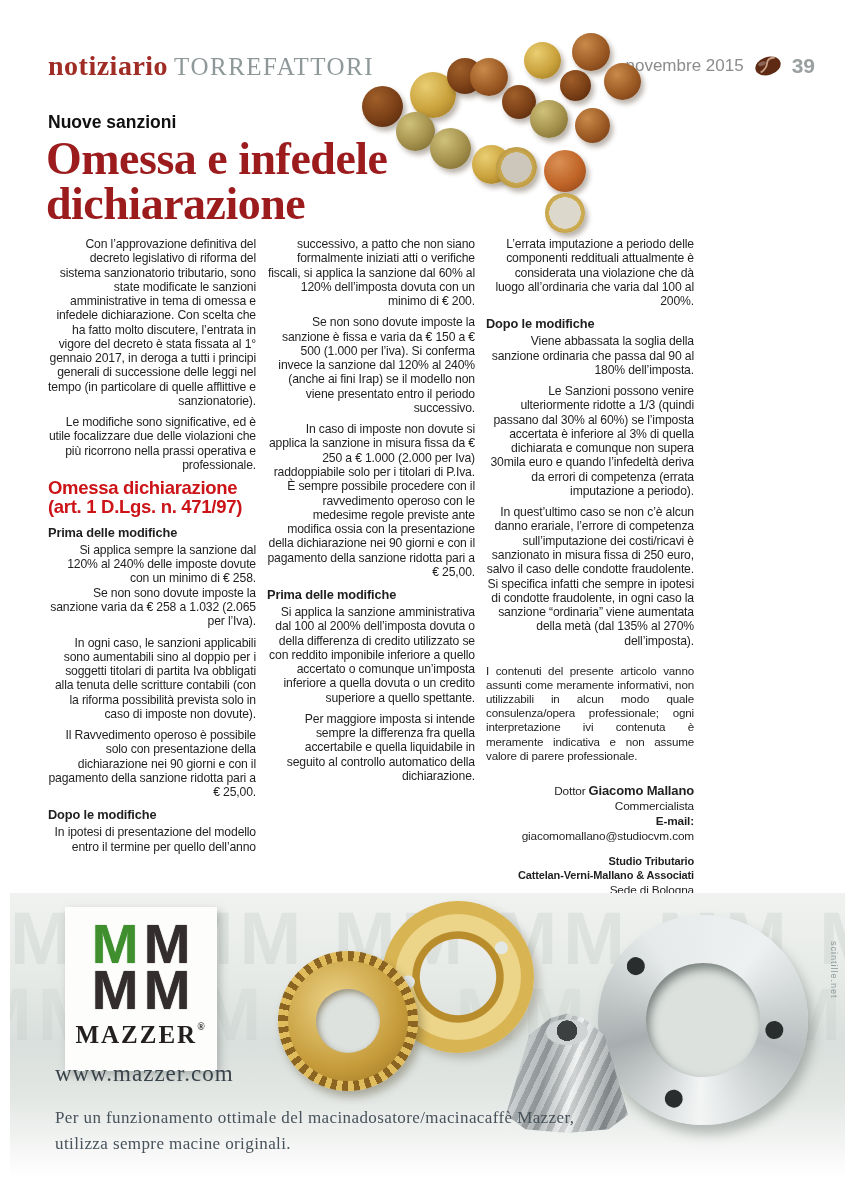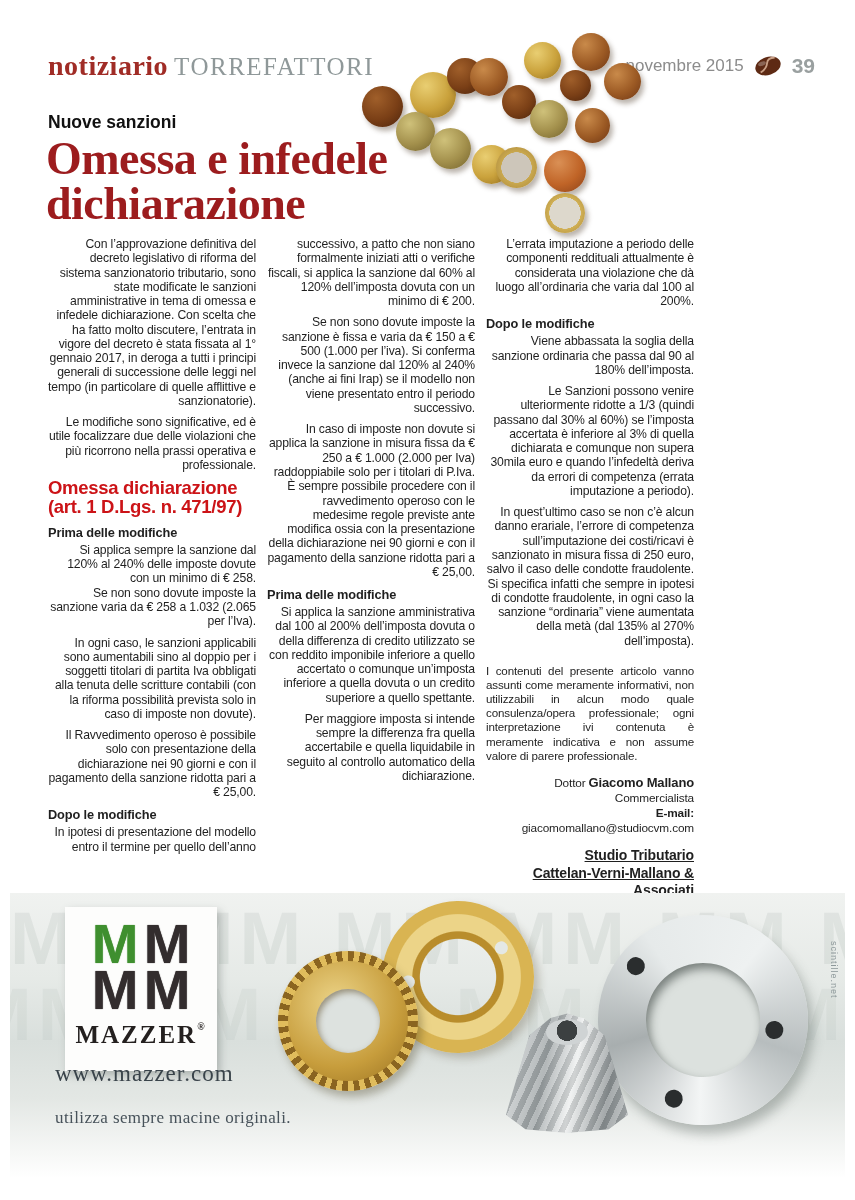--- a/index.html
+++ b/index.html
@@ -32,24 +32,24 @@
   .title{position:absolute;left:46px;top:137px;z-index:2;font-family:"Liberation Serif",serif;
          font-weight:bold;font-size:46px;line-height:.97;color:#9c1c1e;letter-spacing:-.5px;}
 
   
   .columns{position:absolute;left:48px;top:237px;width:648px;display:flex;gap:11px;z-index:2;}
   .col{width:208px;font-size:12.2px;line-height:1.17;letter-spacing:-.15px;color:#1f1f1f;}
   .para{margin:0 0 7px 0;text-align:right;}
   .red-head{color:#cc1317;font-weight:bold;font-size:18.5px;line-height:1.02;letter-spacing:-.3px;margin:3px 0 6px 0;}
   .sub-head{font-weight:bold;font-size:12.8px;margin:9px 0 2px 0;}
   .disclaimer{font-size:11.6px;line-height:1.22;text-align:justify;margin-top:16px;}
-  .signature{margin-top:12px;text-align:right;font-size:11.8px;line-height:1.25;}
+  .signature{margin-top:20px;text-align:right;font-size:11.8px;line-height:1.25;}
   .sig-name{font-size:13px;font-weight:bold;}
   .sig-gap{height:12px;}
-  .sig-bold{font-weight:bold;font-size:14px;text-decoration:underline;}
+  .sig-bold{font-weight:bold;font-size:11px;}
 
   
   .ad{position:absolute;left:10px;top:893px;width:835px;height:285px;z-index:2;overflow:hidden;
       background:linear-gradient(180deg,#f0f2f0 0%,#e6eae7 30%,#d9dfdc 52%,#e3e7e4 72%,#f7f8f7 92%,#ffffff 100%);}
   .wm-band{position:absolute;left:0;top:8px;width:100%;height:150px;overflow:hidden;
            font-weight:900;font-size:74px;letter-spacing:6px;color:rgba(125,138,132,.12);
            white-space:nowrap;line-height:76px;font-family:"Liberation Sans",sans-serif;}
   .logo-card{position:absolute;left:55px;top:14px;width:152px;height:164px;background:#fdfdfc;
              box-shadow:3px 4px 8px rgba(80,90,85,.35);z-index:4;text-align:center;padding-top:14px;box-sizing:border-box;}
   .m-grid{display:grid;grid-template-columns:52px 52px;justify-content:center;line-height:.82;}
@@ -222,18 +222,19 @@
         <span class="m-green">M</span>
         <span>M</span>
         <span>M</span>
         <span>M</span>
       </div>
       <div class="logo-word"><span>MAZZER</span><span class="logo-reg">®</span></div>
     </div>
 
     <div class="ad-url">www.mazzer.com</div>
     <div class="ad-copy">
+      <div>Per un funzionamento ottimale del macinadosatore/macinacaffè Mazzer,</div>
       <div>utilizza sempre macine originali.</div>
     </div>
     <div class="ad-credit">scintille.net</div>
   </div>
 
 </div>
 
 </body></html>

